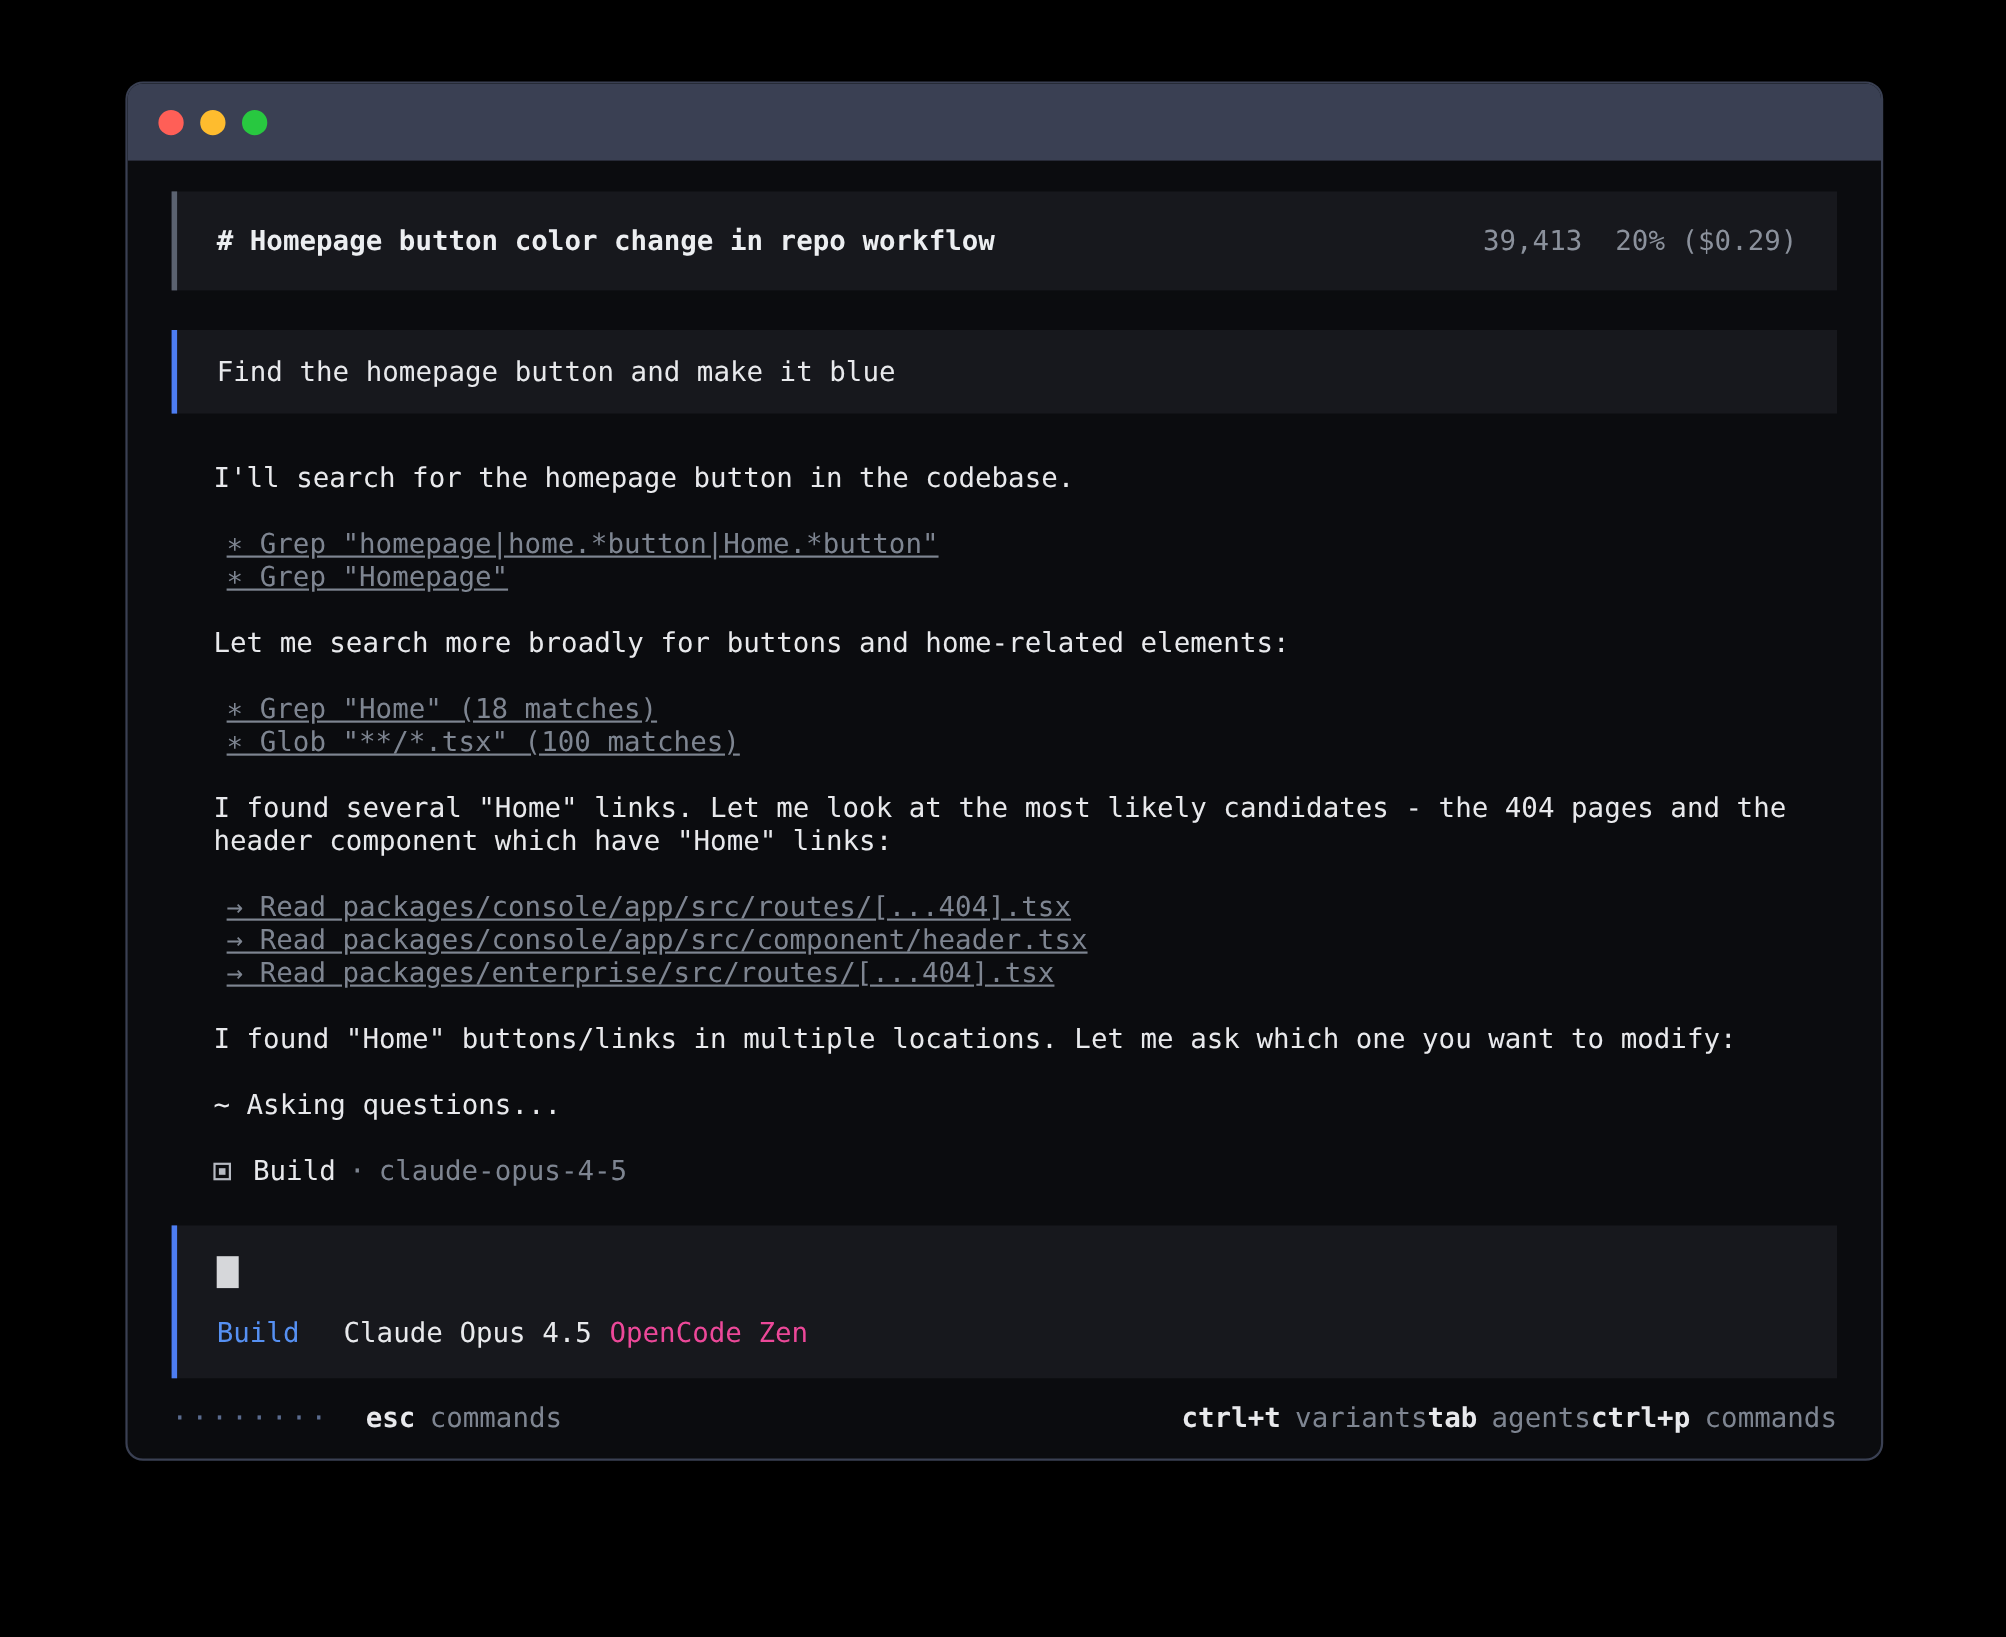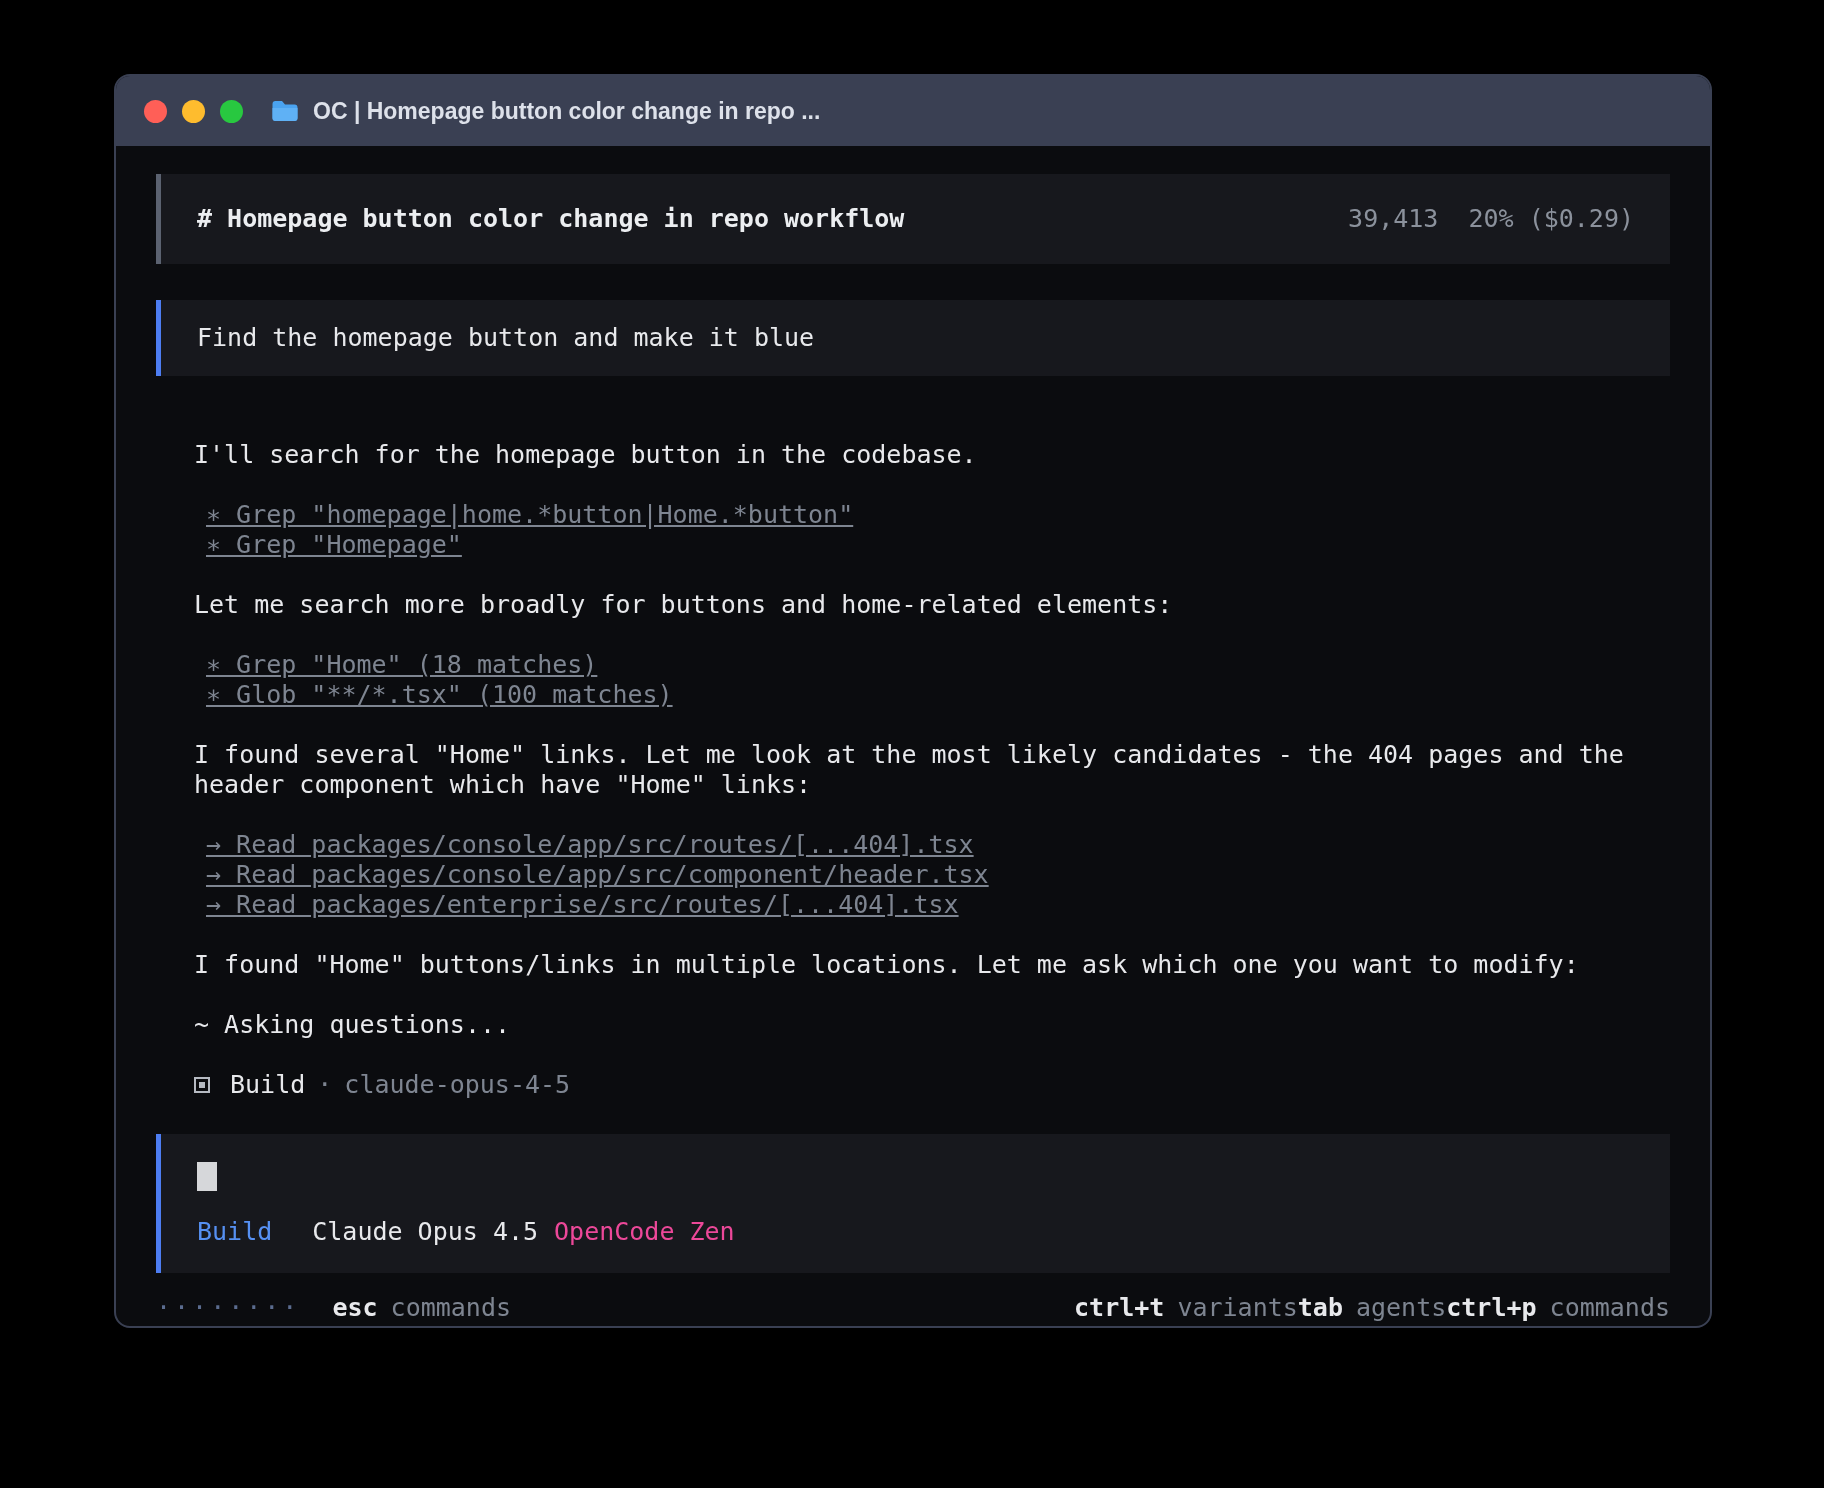--- a/index.html
+++ b/index.html
@@ -55,21 +55,21 @@
   }
   .header-panel {
     border-left-color:#5b6270;
     display:flex; justify-content:space-between; align-items:center;
     padding:30px 36px;
   }
   .header-title { font-weight:bold; color:#eceef1; white-space:nowrap; }
   .header-metrics { color:#8b919c; display:flex; gap:30px; white-space:nowrap; }
   .user-panel { margin-top:36px; padding:23px 36px; color:#e8e9ec; }
   .para { margin:30px 38px 0; color:#e8e9ec; }
-  .para.first { margin-top:64px; }
+  .para.first { margin-top:44px; }
   .tool-group { margin:30px 50px 0; color:#7e8591;text-decoration:underline; }
   .tool-line { white-space:pre; }
   .agent-line {
     margin:30px 38px 0;
     display:flex; align-items:center;
     color:#e8e9ec;
   }
   .agent-icon {
     width:16px; height:16px;
     border:2px solid #b6bac2;
@@ -103,29 +103,20 @@
 </head>
 <body>
 
 <div class="window">
 
   <div class="titlebar">
     <div class="traffic-lights">
       <span class="light red"></span>
       <span class="light yellow"></span>
       <span class="light green"></span>
-    </div>
-    <div class="titlebar-title">
-      <span class="folder-icon">
-        <svg width="28" height="22" viewBox="0 0 28 22">
-          <path d="M1.5 4 a3 3 0 0 1 3-3 h6.5 l3 3.5 H23.5 a3 3 0 0 1 3 3 V18 a3 3 0 0 1-3 3 H4.5 a3 3 0 0 1-3-3 Z" fill="#4aa3f0"></path>
-          <path d="M1.5 8 H26.5 V18 a3 3 0 0 1-3 3 H4.5 a3 3 0 0 1-3-3 Z" fill="#5fb1f5"></path>
-        </svg>
-      </span>
-      <span>OC | Homepage button color change in repo ...</span>
     </div>
   </div>
 
   <div class="terminal">
 
     <div class="panel header-panel">
       <span class="header-title"># Homepage button color change in repo workflow</span>
       <span class="header-metrics">
         <span>39,413</span>
         <span>20% ($0.29)</span>

